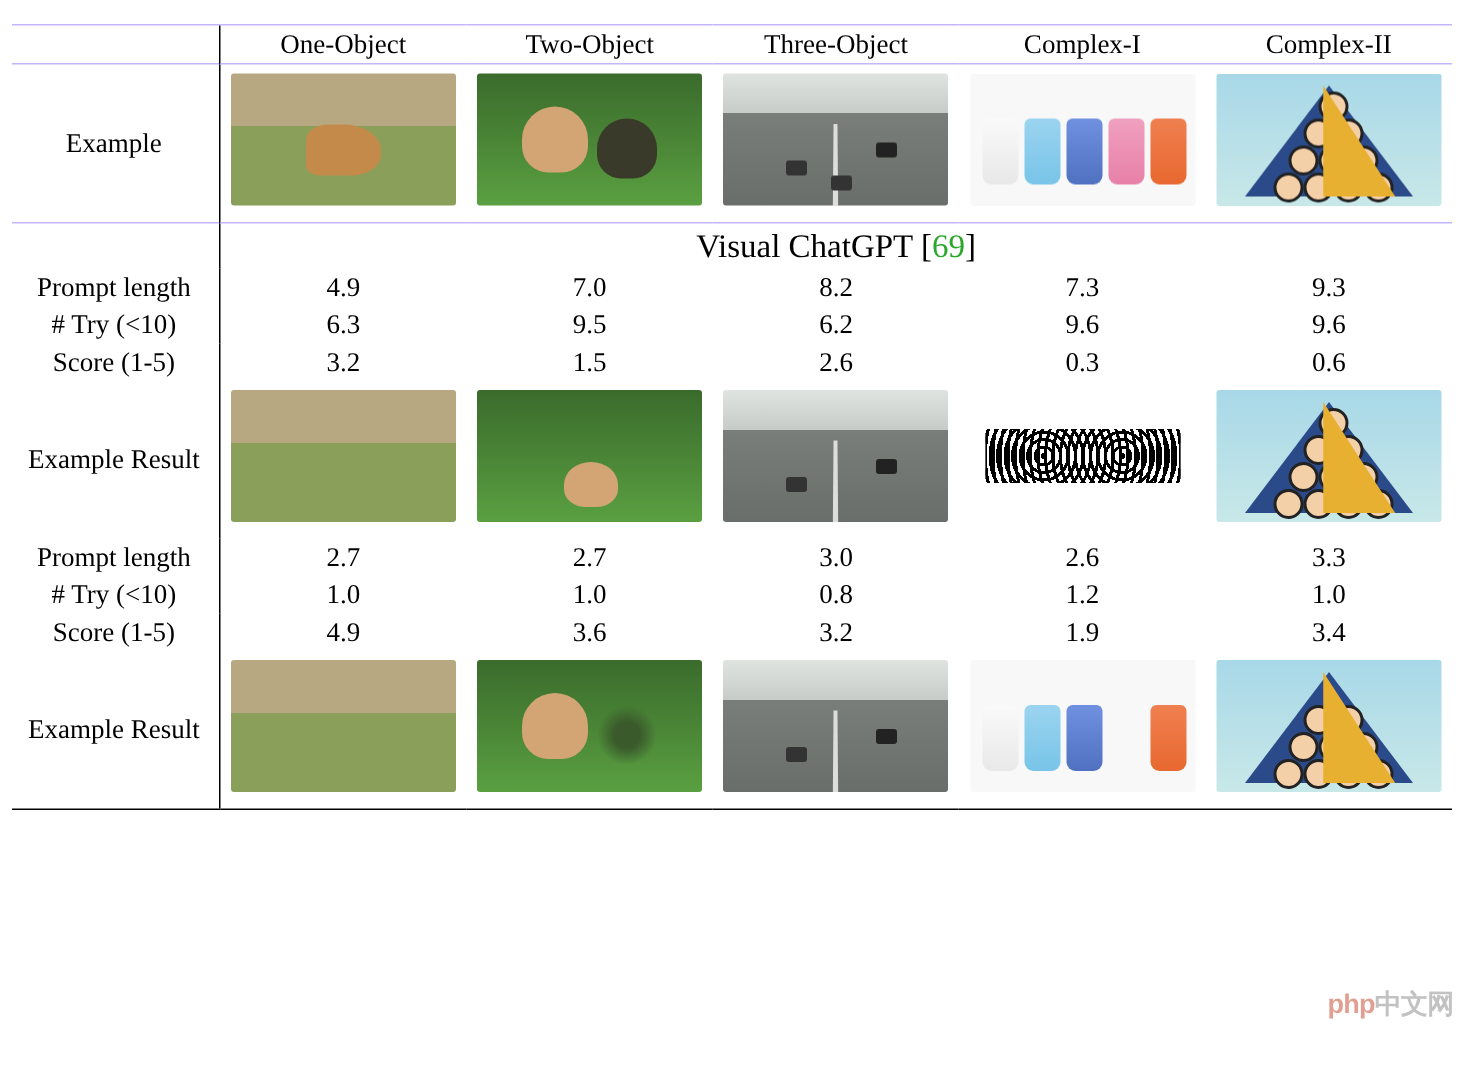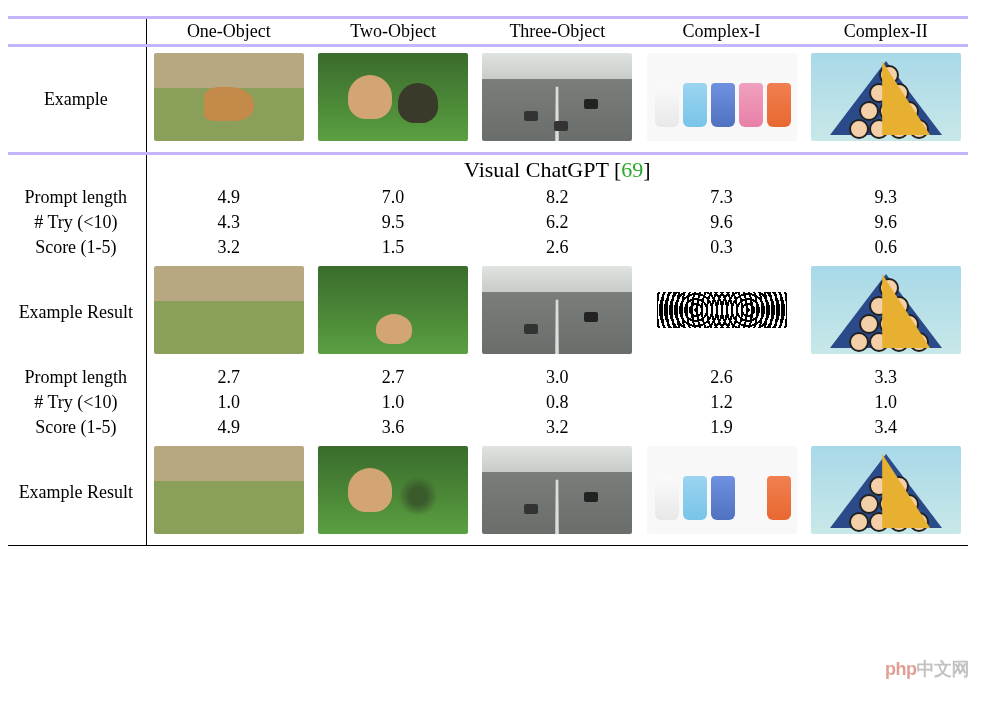--- a/index.html
+++ b/index.html
@@ -20,21 +20,21 @@
     vertical-align: middle;
     font-weight: normal;
   }
   .rowhead {
     text-align: left;
     white-space: nowrap;
     padding-left: 8px !important;
     padding-right: 10px !important;
   }
   .hline td, .hline th {
-    border-top: 3px solid #c4b5fd;
+    border-top: 1px solid #c4b5fd;
     font-family: Liberation Serif, serif;
   }
   .hline-bottom td, .hline-bottom th {
     border-bottom: 1px solid #000;
   }
   .vline {
     border-left: 1px solid #000;
   }
   .section-title {
     font-weight: bold;
@@ -156,21 +156,21 @@
   <tr>
     <td class="rowhead">Prompt length</td>
     <td class="vline">4.9</td>
     <td>7.0</td>
     <td>8.2</td>
     <td>7.3</td>
     <td>9.3</td>
   </tr>
   <tr>
     <td class="rowhead"># Try (&lt;10)</td>
-    <td class="vline">4.3</td>
+    <td class="vline">6.3</td>
     <td>9.5</td>
     <td>6.2</td>
     <td>9.6</td>
     <td>9.6</td>
   </tr>
   <tr>
     <td class="rowhead">Score (1-5)</td>
     <td class="vline">3.2</td>
     <td>1.5</td>
     <td>2.6</td>

